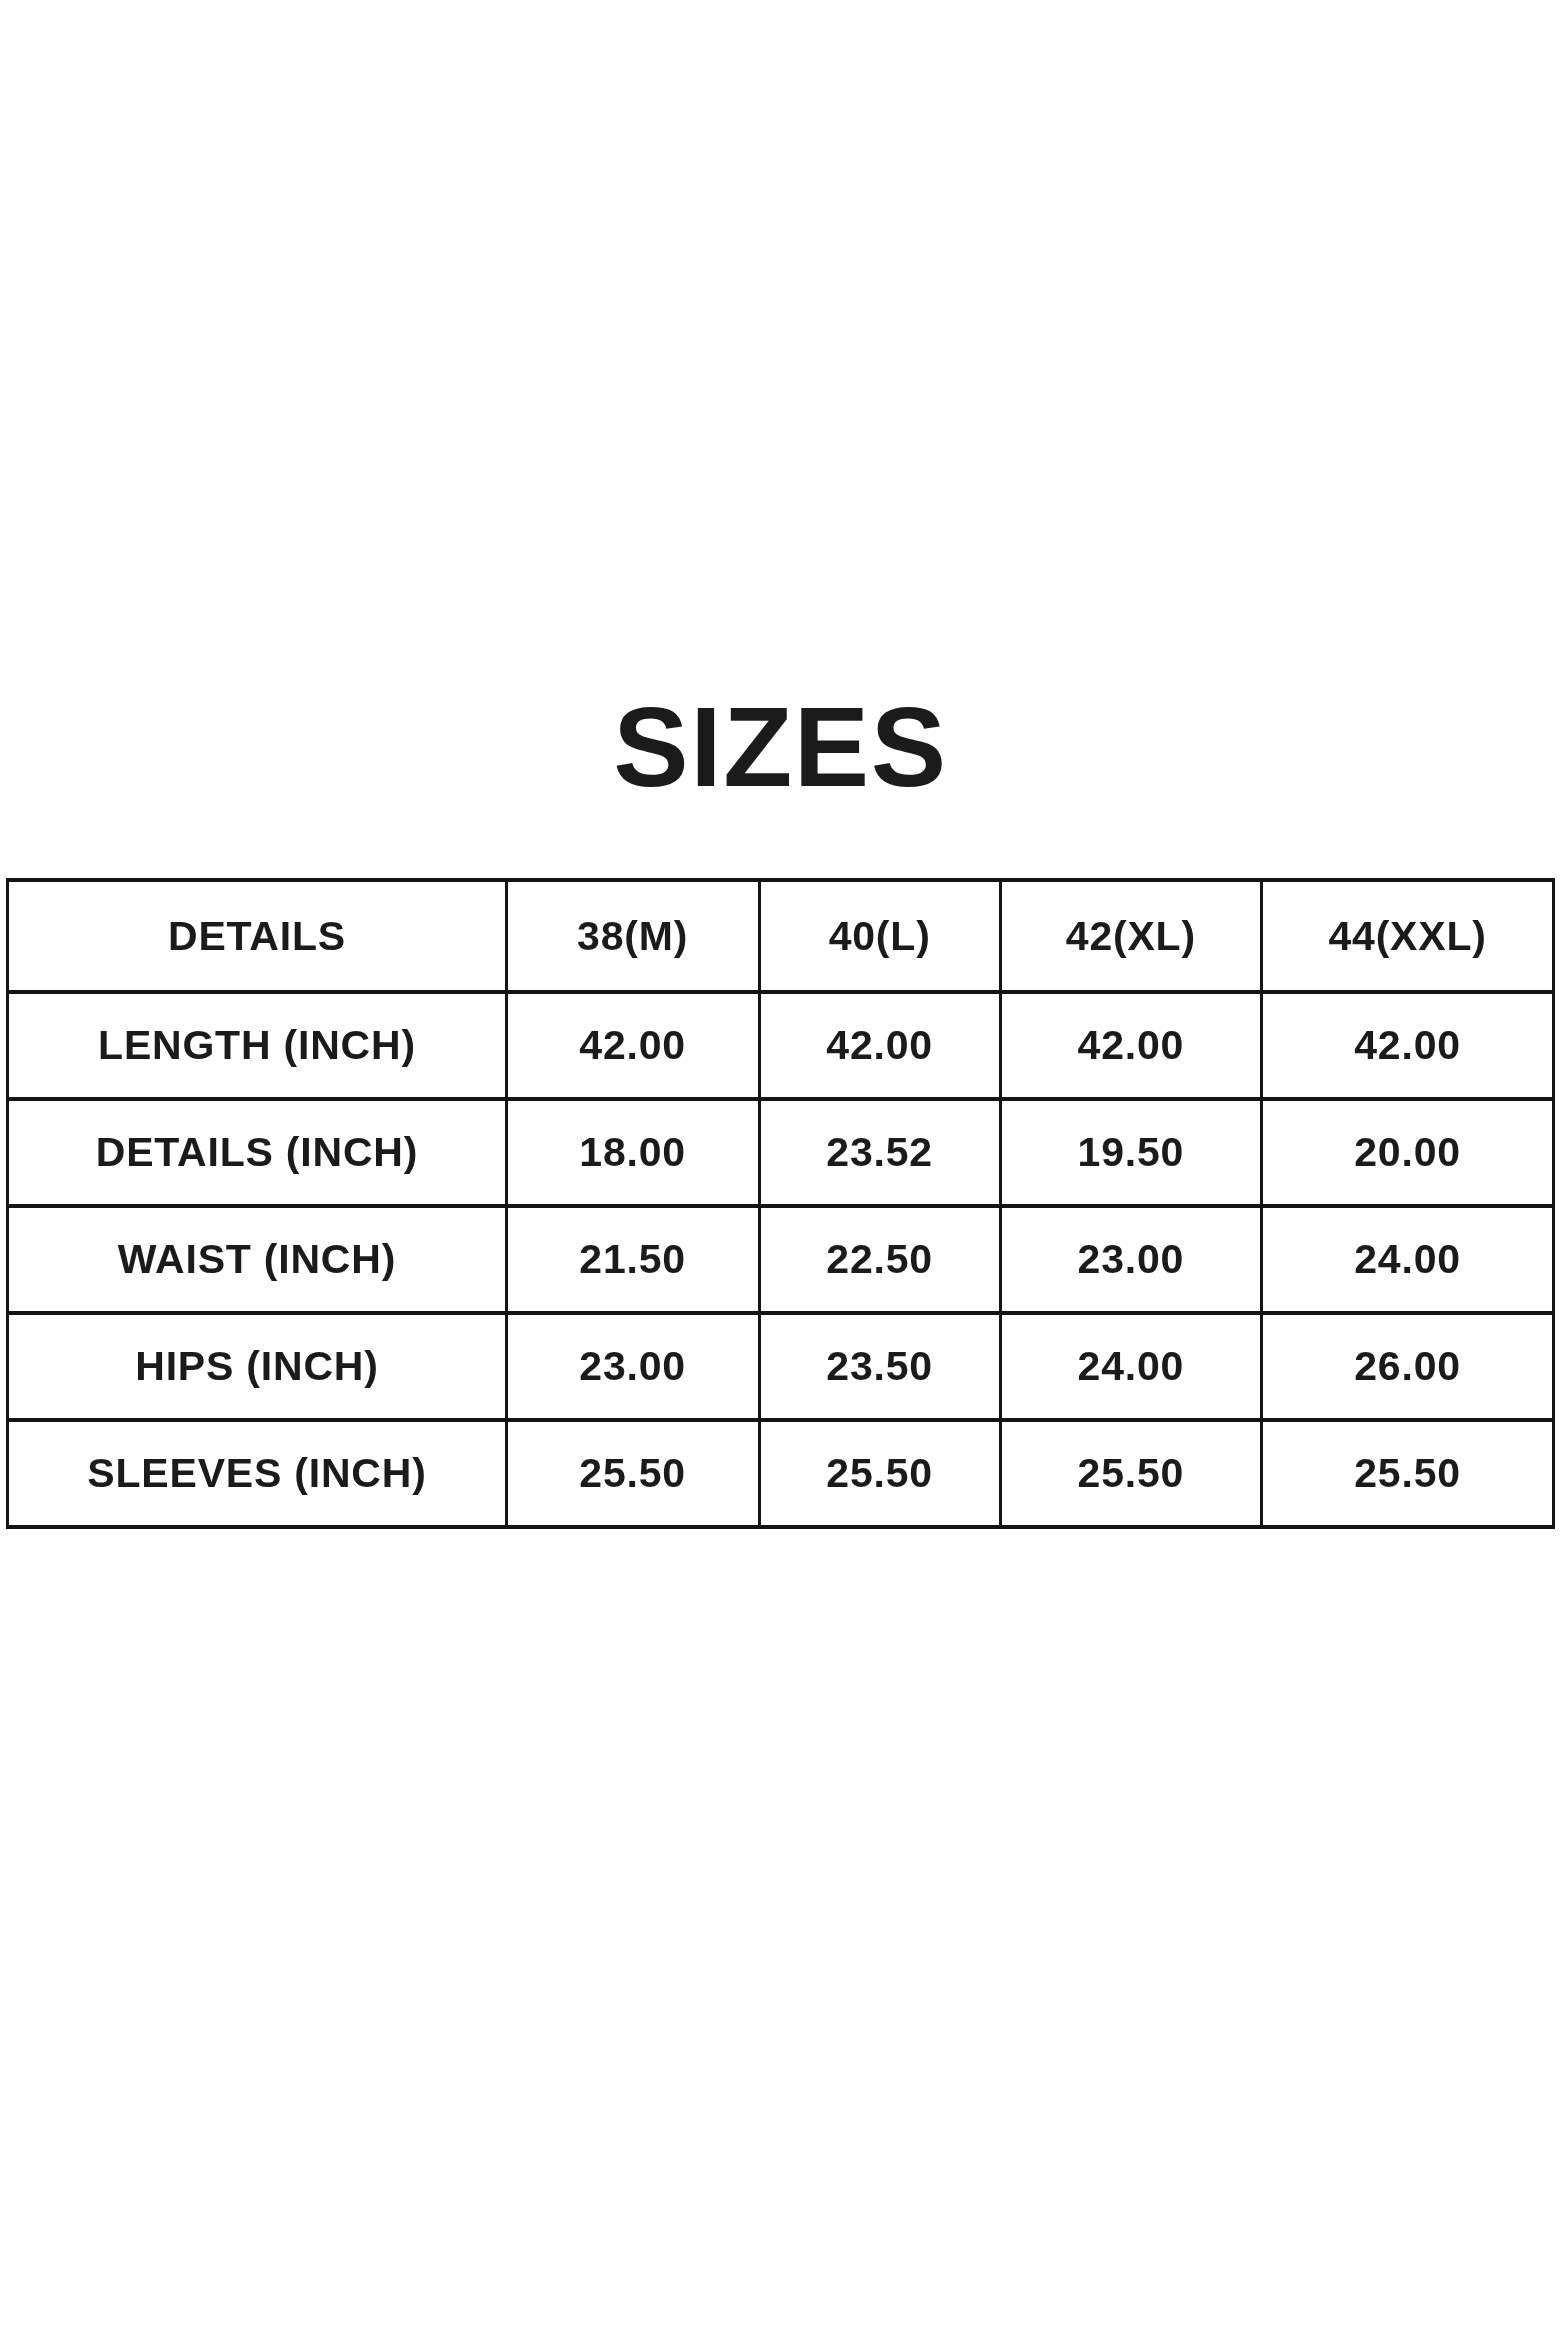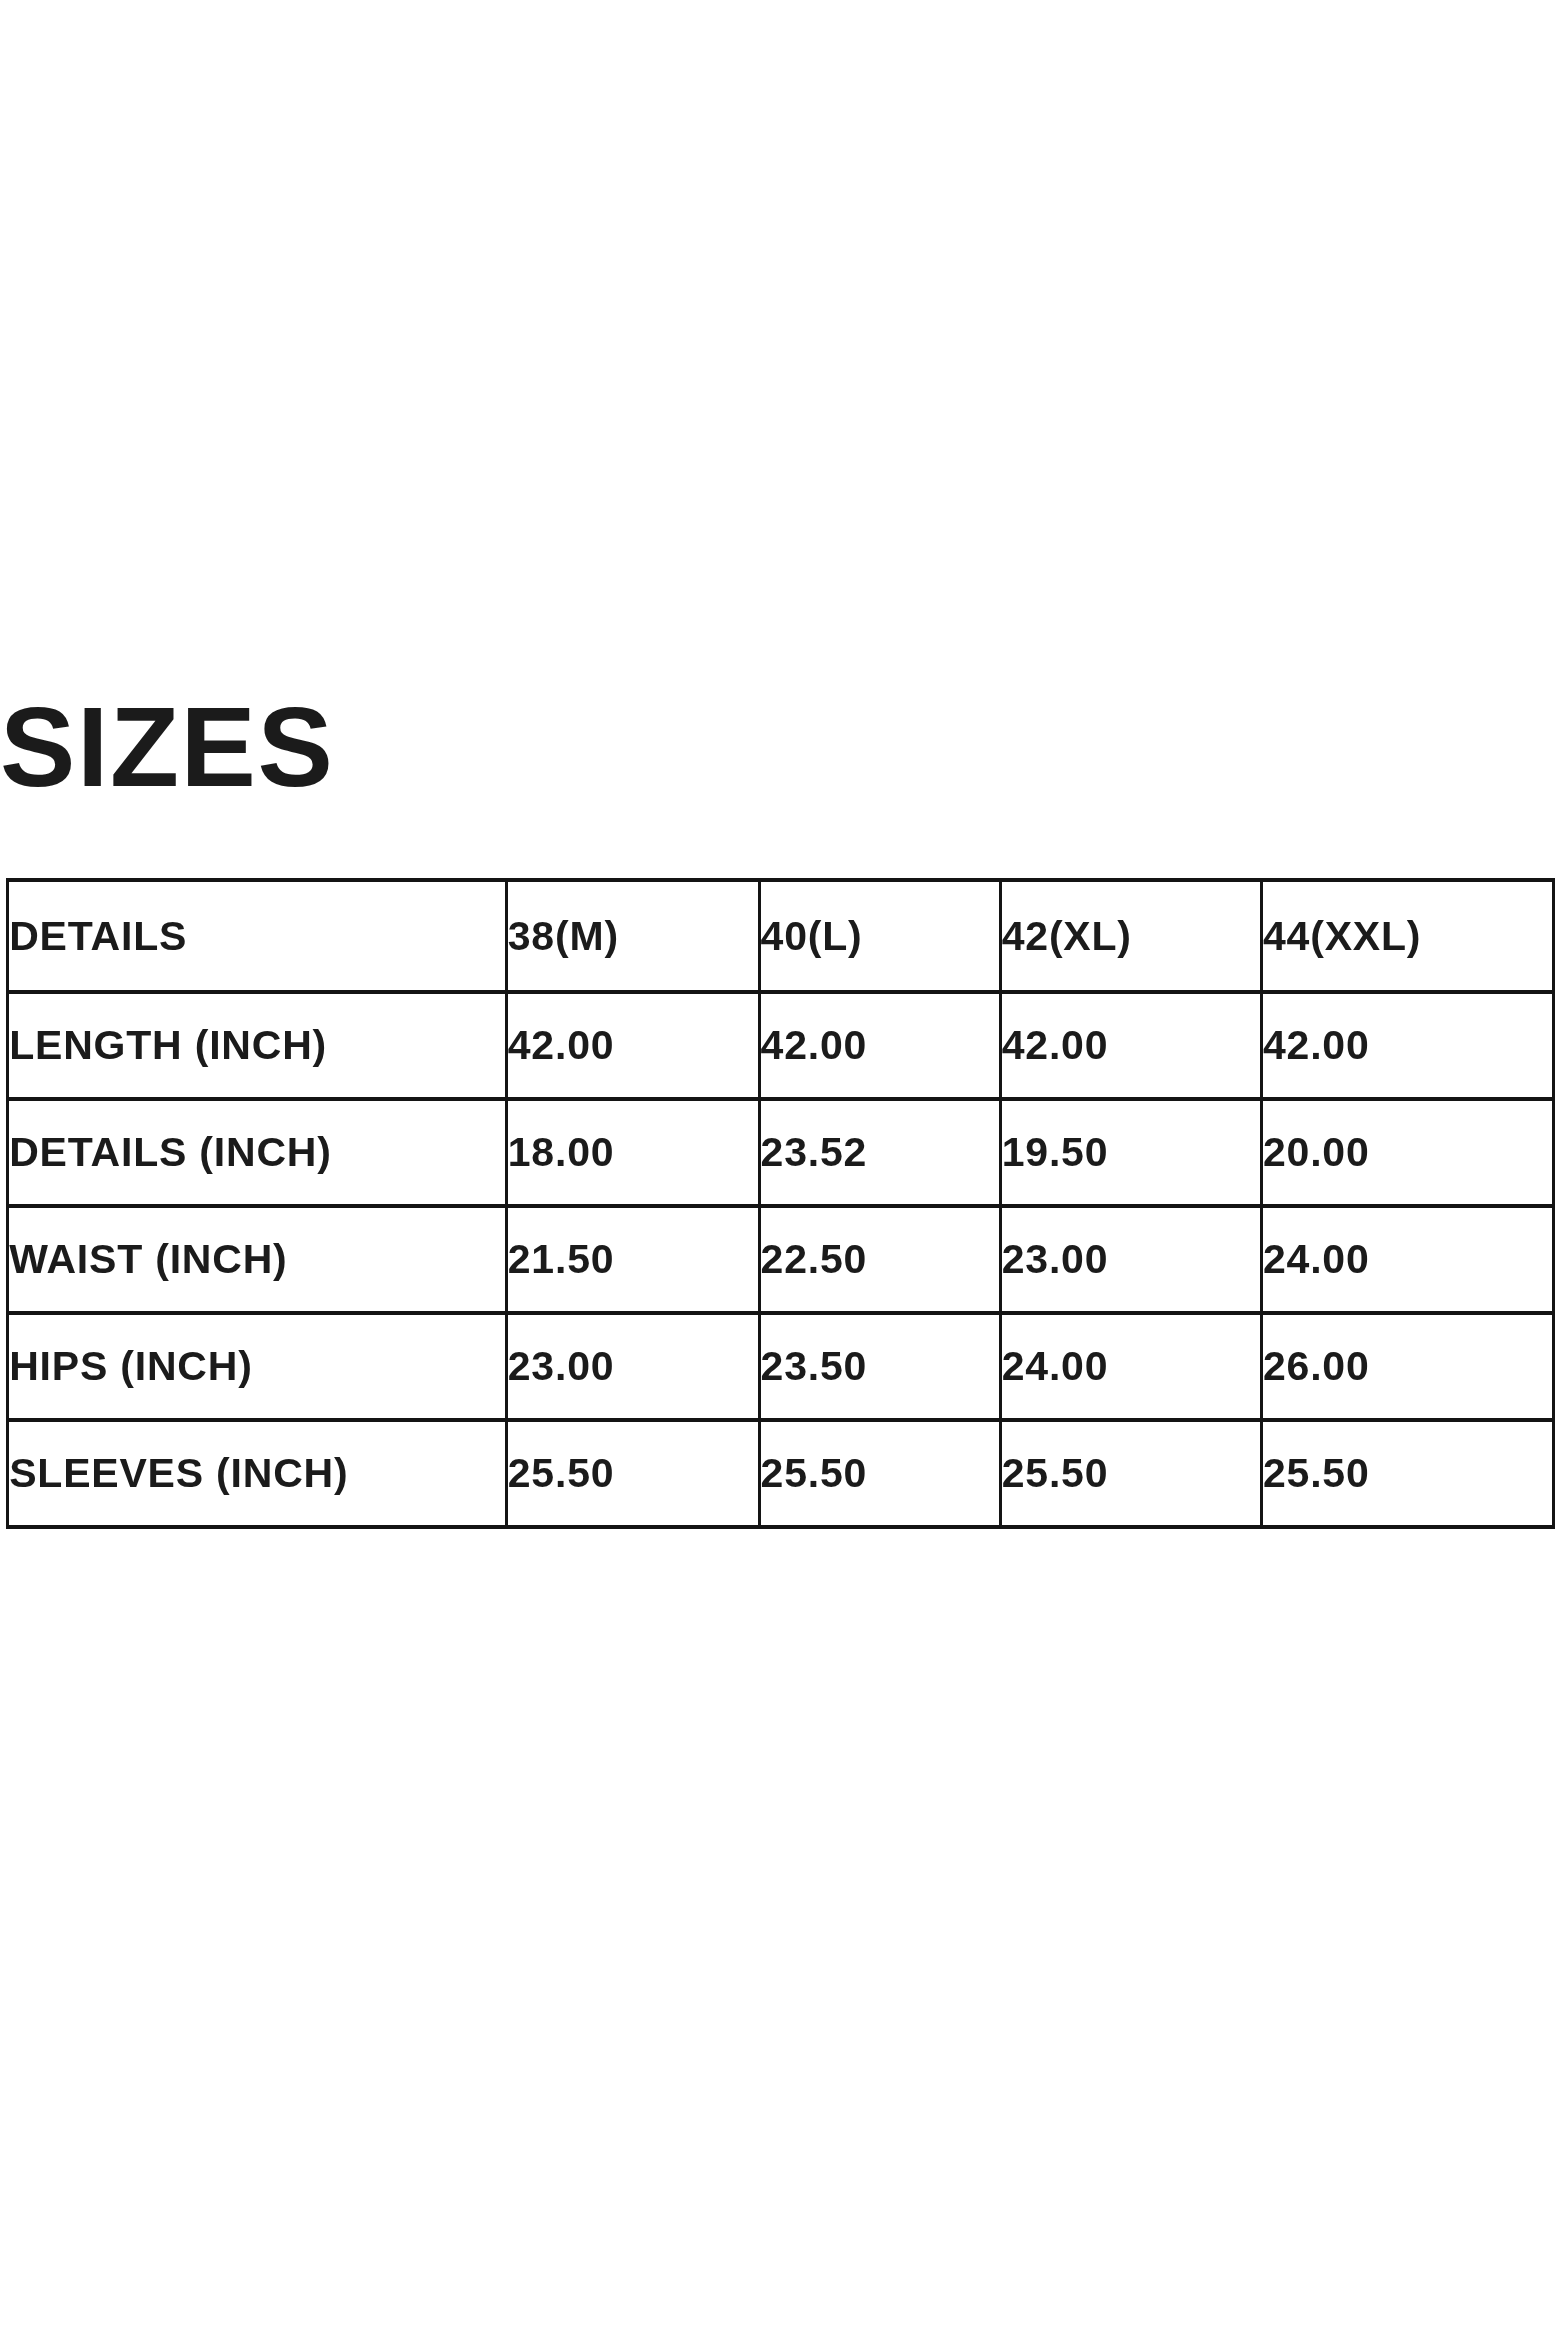--- a/index.html
+++ b/index.html
@@ -15,42 +15,42 @@
     font-family: "Liberation Sans", "DejaVu Sans", sans-serif;
     color: #1b1b1b;
     overflow: hidden;
   }
   .title {
     position: absolute;
     top: 691px;
     left: 0;
     width: 100%;
     margin: 0;
-    text-align: left;
+    text-align: center;
     font-size: 113px;
     line-height: 1.0;
     font-weight: 600;
     letter-spacing: 1.6px;
     color: #1b1b1b;
   }
   table.size-table {
     position: absolute;
     top: 878px;
     left: 6.2px;
     width: 1549px;
     border-collapse: collapse;
     table-layout: fixed;
     background: #ffffff;
   }
   .size-table th,
   .size-table td {
     border: 3.1px solid #141414;
     border-top-width: 4.7px;
     border-bottom-width: 4.7px;
-    text-align: left;
+    text-align: center;
     vertical-align: middle;
     font-size: 41px;
     font-weight: 600;
     letter-spacing: 0.8px;
     padding: 0;
     color: #1b1b1b;
     white-space: nowrap;
   }
   .size-table thead tr { height: 112px; }
   .size-table tbody tr { height: 107px; }

